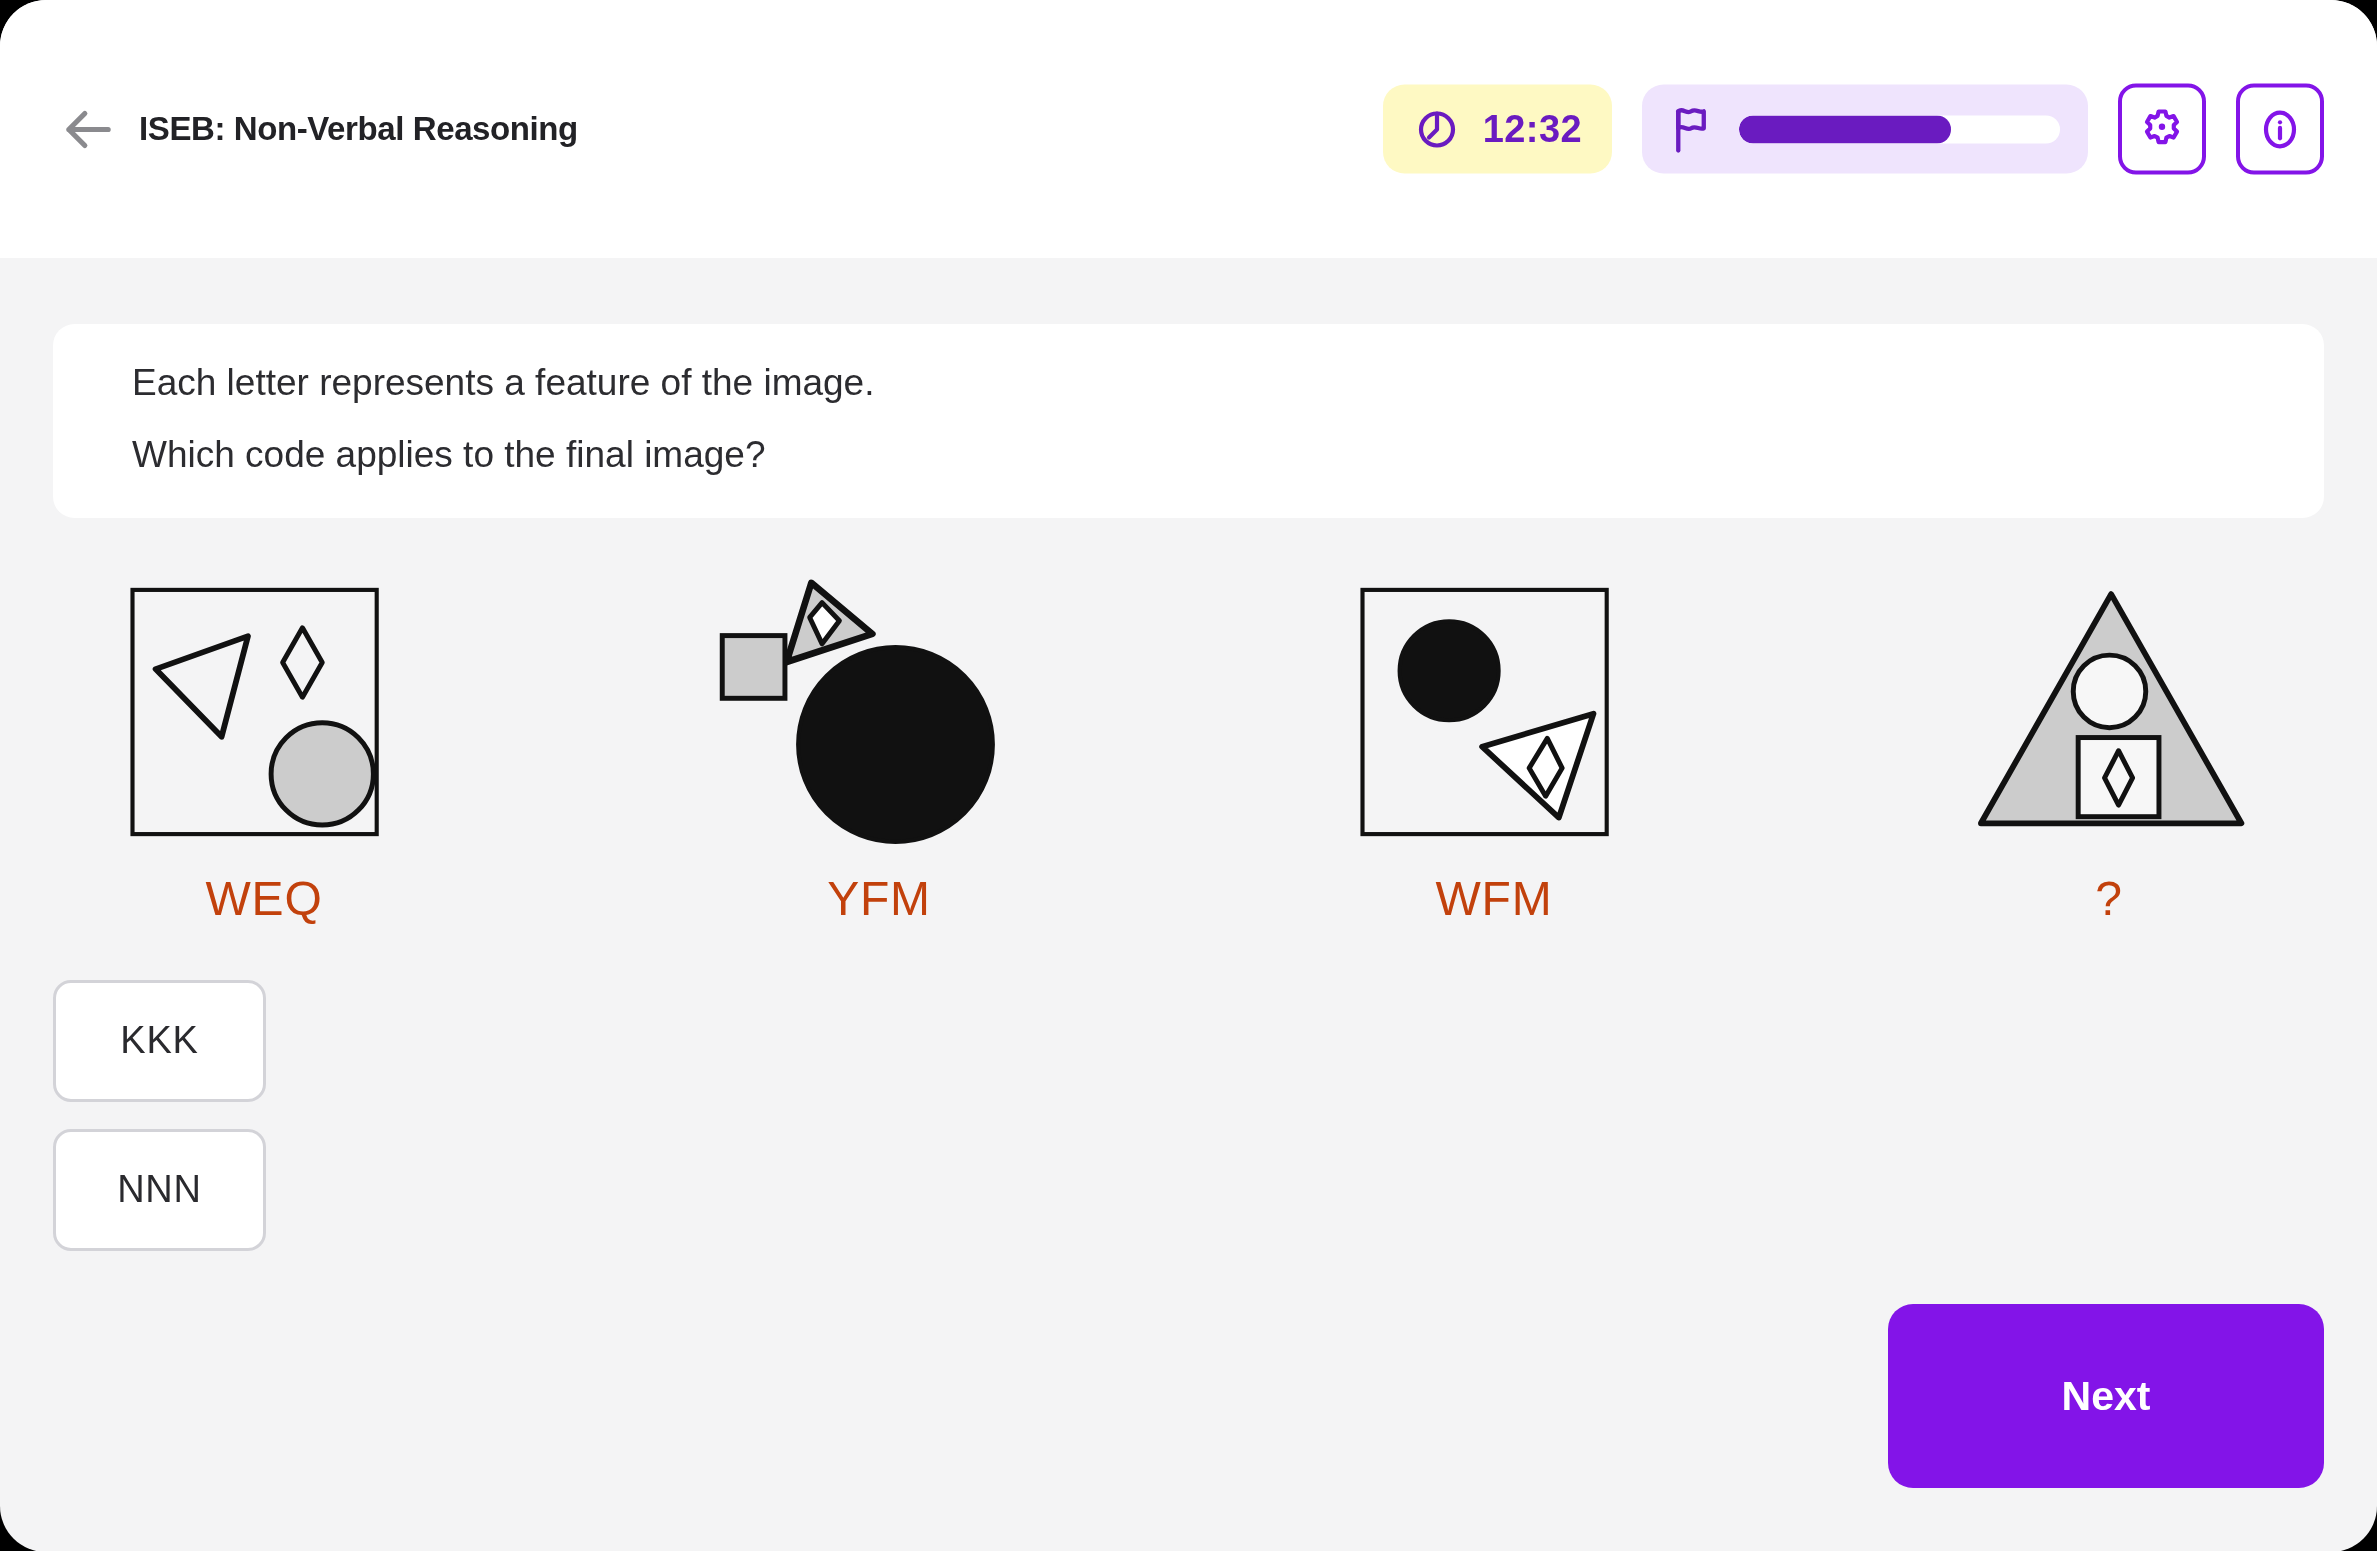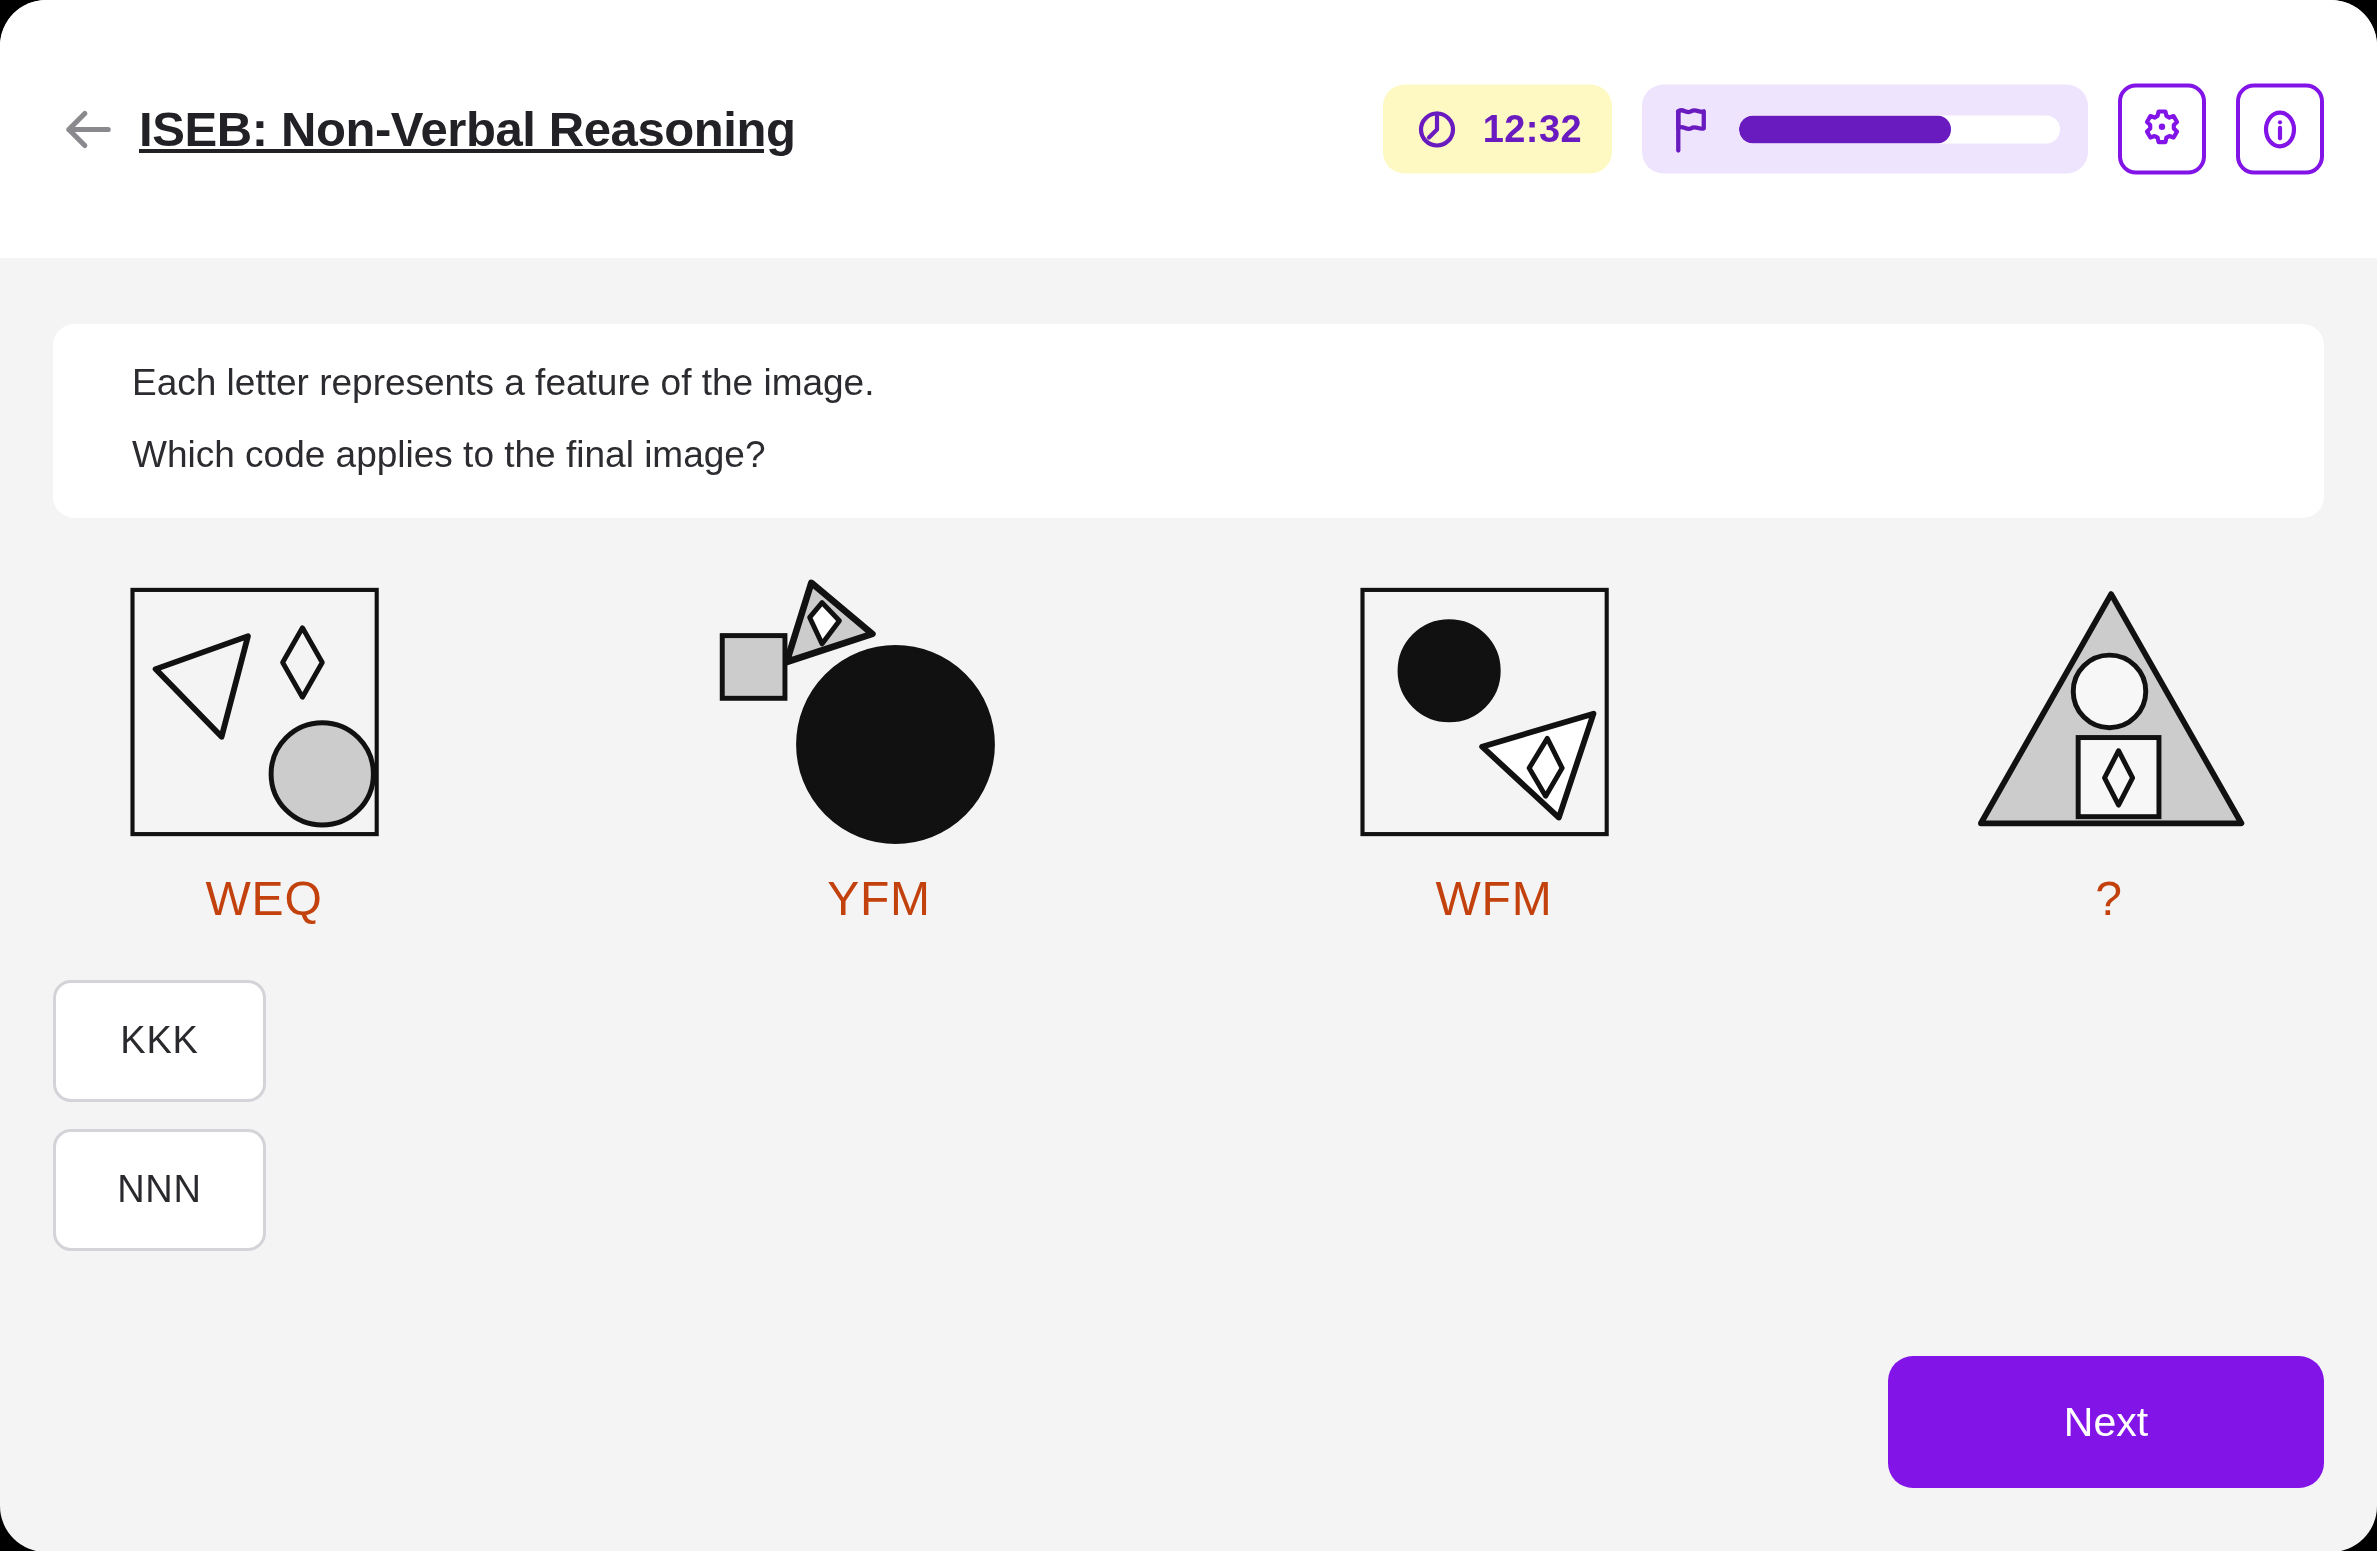--- a/index.html
+++ b/index.html
@@ -31,27 +31,26 @@
     position: relative;
   }
   .back-btn {
     width: 71px; height: 71px;
     display: flex; align-items: center; justify-content: center;
     flex: 0 0 auto;
     cursor: pointer;
     background: none; border: none;
   }
   .page-title {
-    font-size: 49px;
+    font-size: 33px;
     font-weight: bold;
     color: #222226;
     letter-spacing: -0.4px;
     margin-left: 15px;
     white-space: nowrap;
-    text-decoration: underline;
   }
   .header-right {
     position: absolute;
     right: 53px;
     top: 50%;
     transform: translateY(-50%);
     display: flex;
     align-items: center;
     gap: 30px;
   }
@@ -177,27 +176,27 @@
   }
 
   
   .footer {
     position: absolute;
     right: 53px;
     bottom: 64px;
   }
   .next-btn {
     width: 436px;
-    height: 132px;
+    height: 184px;
     background: #8314e8;
     border: none;
     border-radius: 25px;
     color: #fff;
     font-size: 41px;
-    font-weight: normal;
+    font-weight: bold;
     font-family: "Liberation Sans", sans-serif;
     cursor: pointer;
     display: flex;
     align-items: center;
     justify-content: center;
   }
 </style>
 </head>
 <body>
 

